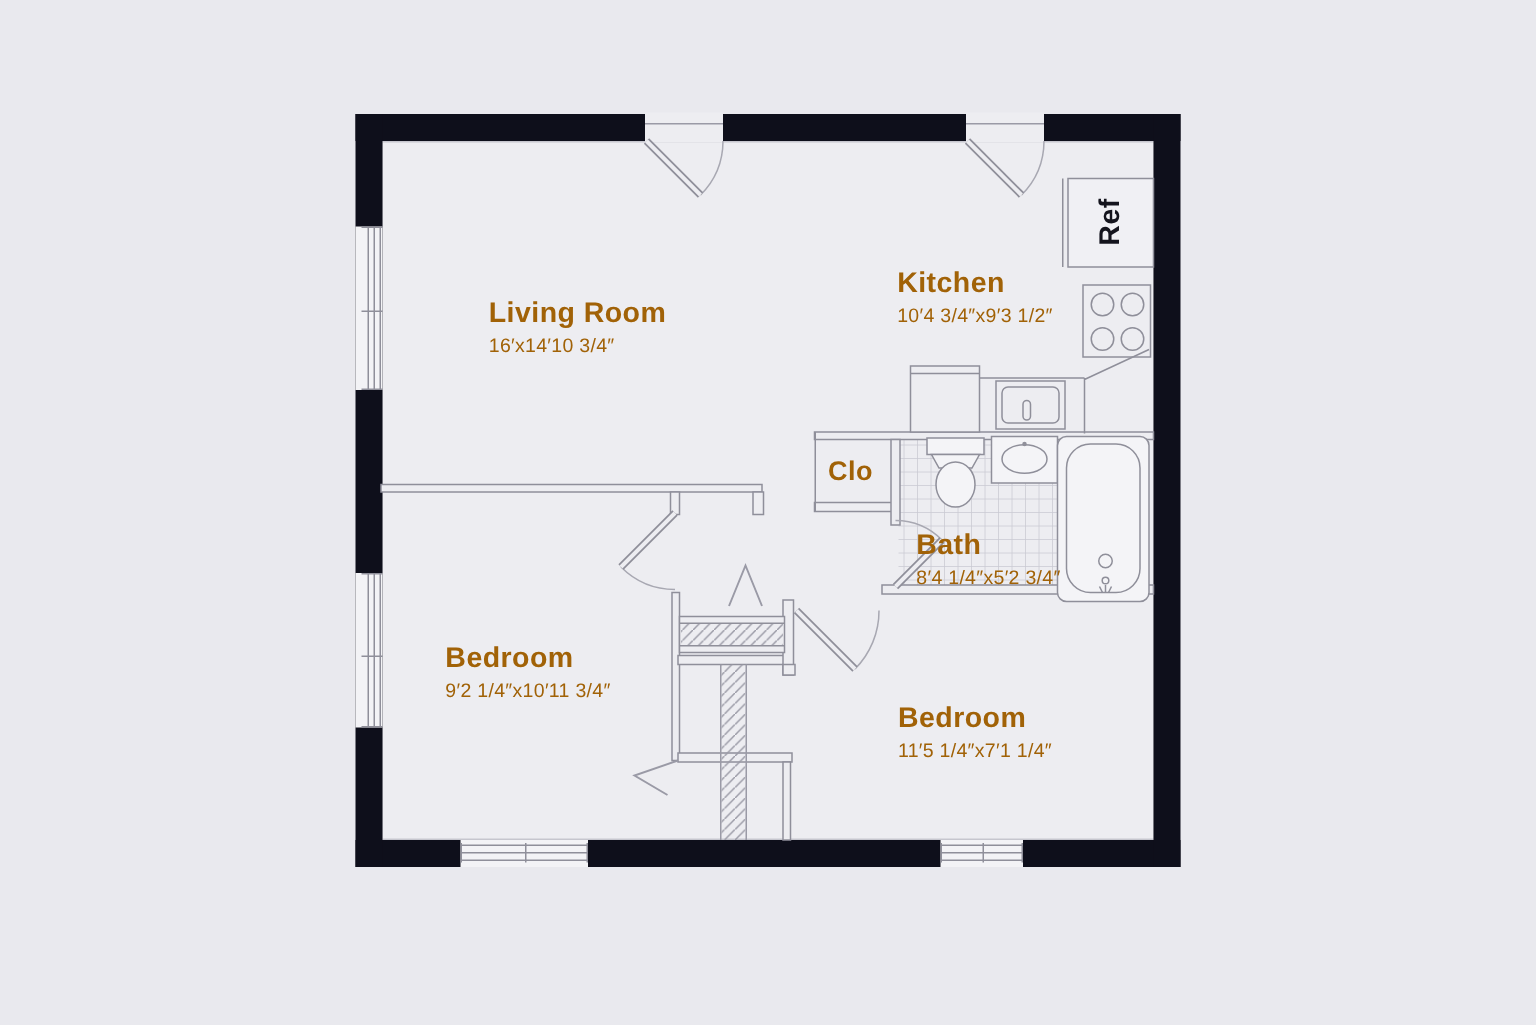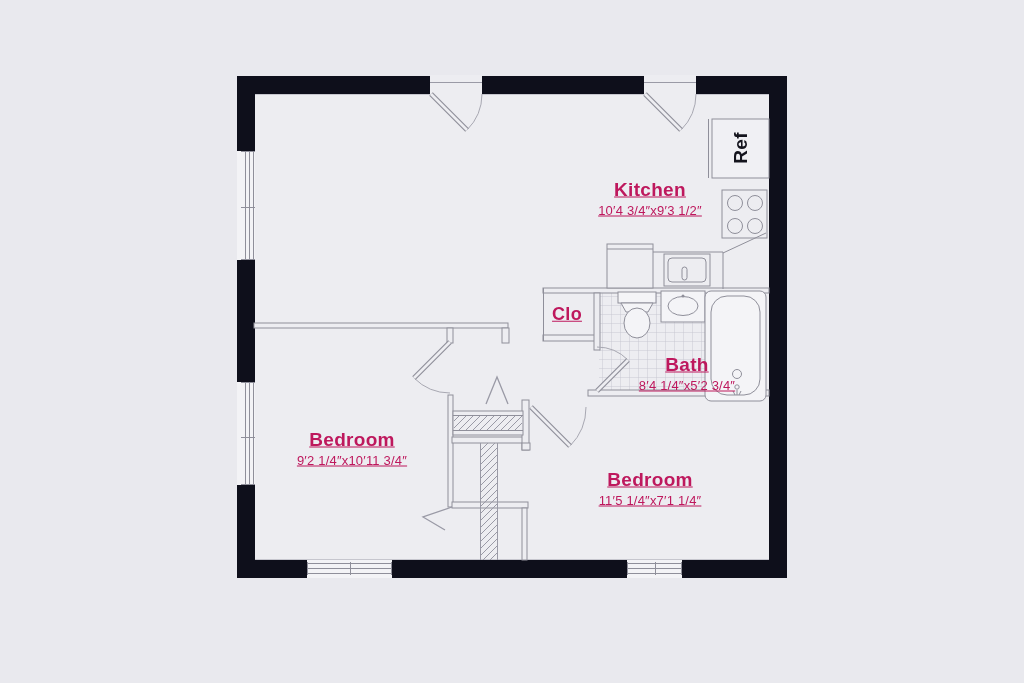--- a/index.html
+++ b/index.html
@@ -7,21 +7,21 @@
     width:1024px;height:683px;
     background:#e9e9ee;
     font-family:"Liberation Sans","DejaVu Sans",sans-serif;
     overflow:hidden;
   }
   .canvas{position:relative;width:1024px;height:683px;background:#e9e9ee;}
   .canvas svg{position:absolute;left:0;top:0;}
   .labels{position:absolute;left:0;top:0;width:1024px;height:683px;pointer-events:none;}
   .room-label{
     position:absolute;transform:translate(-50%,-50%);
-    text-align:center;color:#be185d;white-space:nowrap;line-height:1.25;text-decoration:underline;
+    text-align:left;color:#a16207;white-space:nowrap;line-height:1.25;
   }
   .room-name{font-weight:700;font-size:19px;letter-spacing:.3px;}
   .room-name.small{font-size:18px;}
   .room-dims{font-weight:400;font-size:13px;letter-spacing:.2px;margin-top:1px;}
   .ref-label{
     position:absolute;transform:translate(-50%,-50%) rotate(-90deg);
     font-weight:700;font-size:19px;color:#14141d;letter-spacing:.3px;
   }
 </style>
 </head>
@@ -189,27 +189,31 @@
     <g>
       <path d="M597,347 A44,44 0 0 1 628,360" fill="none" stroke="#a8a8b2" stroke-width="1"></path>
       <line x1="597" y1="391" x2="628" y2="360" stroke="#8f8f9a" stroke-width="5"></line>
       <line x1="597" y1="391" x2="628" y2="360" stroke="#ededf1" stroke-width="2.6"></line>
     </g>
   </g>
 </svg>
 
 <div class="labels">
 
+  <div class="room-label" style="left:385px;top:218px;">
+    <div class="room-name">Living Room</div>
+    <div class="room-dims">16′x14′10 3/4″</div>
+  </div>
 
   <div class="room-label" style="left:650px;top:198px;">
     <div class="room-name">Kitchen</div>
     <div class="room-dims">10′4 3/4″x9′3 1/2″</div>
   </div>
 
-  <div class="room-label" style="left:659px;top:373px;margin-left:28px;">
+  <div class="room-label" style="left:659px;top:373px;">
     <div class="room-name">Bath</div>
     <div class="room-dims">8′4 1/4″x5′2 3/4″</div>
   </div>
 
   <div class="room-label" style="left:352px;top:448px;">
     <div class="room-name">Bedroom</div>
     <div class="room-dims">9′2 1/4″x10′11 3/4″</div>
   </div>
 
   <div class="room-label" style="left:650px;top:488px;">

